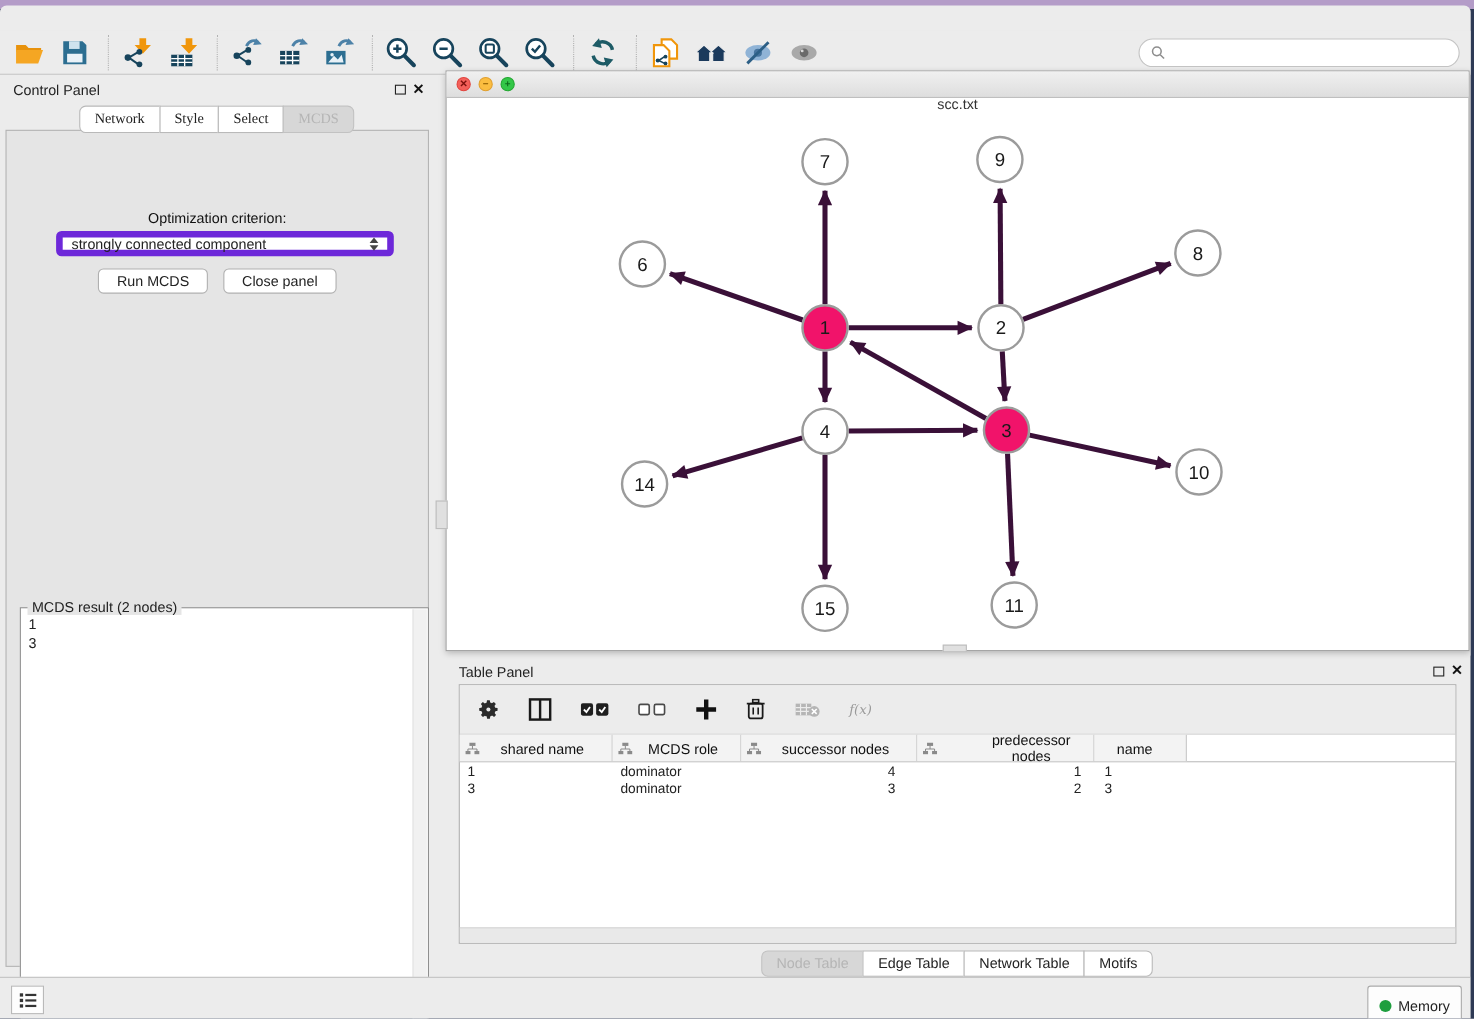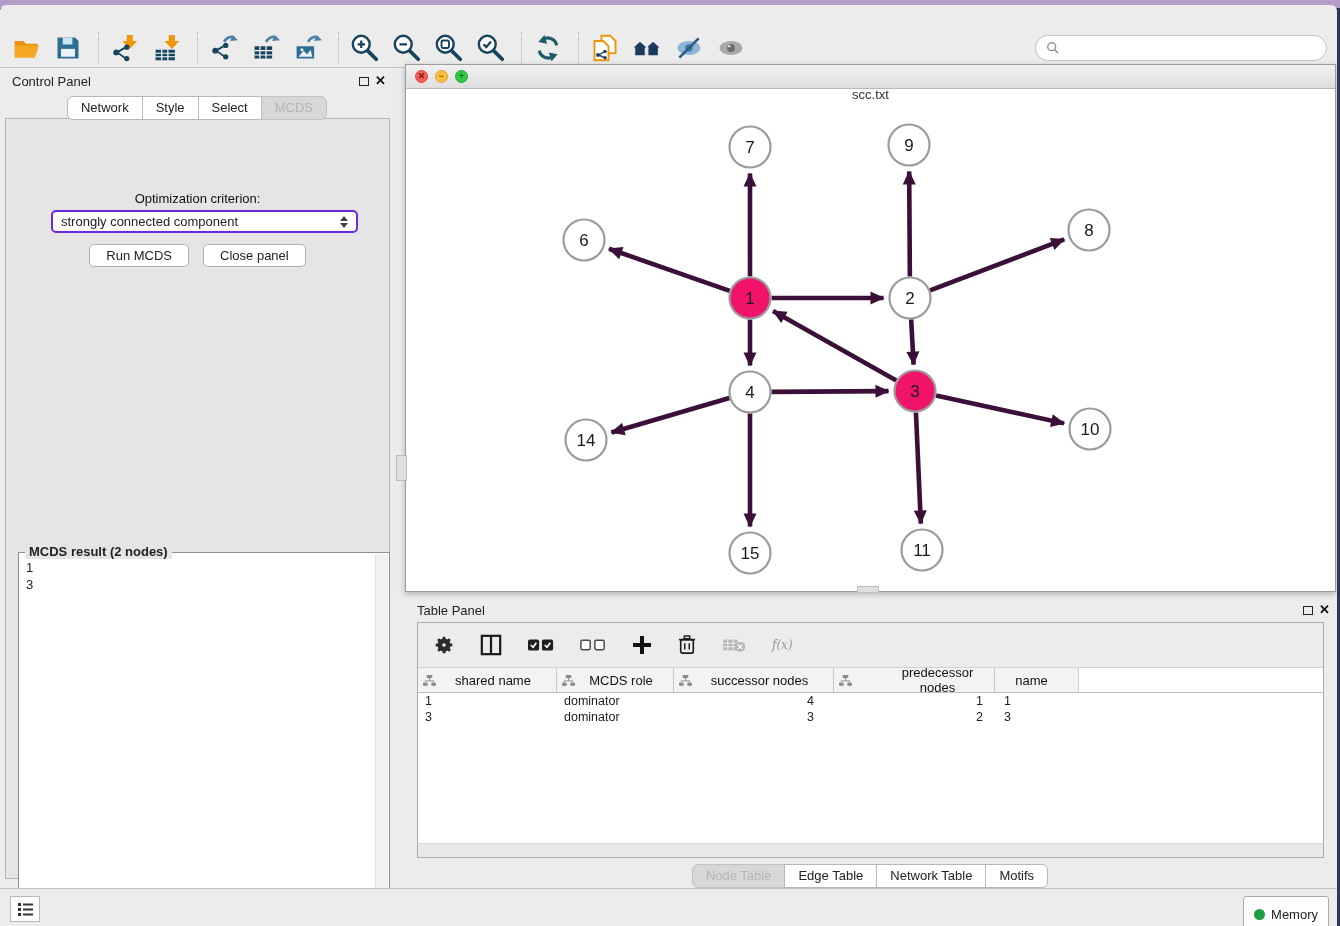--- a/index.html
+++ b/index.html
@@ -37,40 +37,40 @@
   .panel-head .ptitle { position:absolute; left:12px; top:7px; }
   .float-ic { position:absolute; width:10px; height:9px; border:1.5px solid #222; top:10px; }
   .close-ic { position:absolute; top:6px; font-weight:bold; font-size:13px; color:#111; }
   .cp-float { right:26px; } .cp-close { right:9px; }
 
   .tabrow { display:flex; justify-content:center; position:relative; z-index:2; }
   .tab { background:#fff; border:1px solid #b9b9b9; padding:3px 13px 4px; margin-left:-1px; cursor:default; }
   .tab:first-child { border-radius:6px 0 0 6px; }
   .tab:last-child { border-radius:0 6px 6px 0; }
   .tab.sel { background:#d7d7d7; color:#b5b5b5; border-color:#c2c2c2; }
-  .cp-tabs { position:absolute; left:0; right:0; top:29px; }
+  .cp-tabs { position:absolute; left:0; right:0; top:29px;font-family:Liberation Serif, serif; }
 
   .cp-box { position:absolute; left:5px; top:51px; width:385px; height:761px;
             background:#e5e5e5; border:1px solid #b4b4b4; }
   .opt-label { position:absolute; left:0; right:0; top:72px; text-align:center; color:#111; }
   .criterion { position:absolute; left:45px; top:91px; width:307px; height:23px; background:#fff;
-               border:2px solid #6d28d9; border-radius:5px; display:flex; align-items:center;
+               border:6px solid #6d28d9; border-radius:5px; display:flex; align-items:center;
                padding:0 8px; }
   .criterion .val { flex:1; }
   .chevrons { display:flex; flex-direction:column; gap:2px; align-items:center; }
   .chevrons i { width:0; height:0; border-left:4px solid transparent; border-right:4px solid transparent; display:block; }
   .chev-up { border-bottom:5px solid #444; }
   .chev-dn { border-top:5px solid #444; }
   .btnrow { position:absolute; left:0; right:0; top:125px; display:flex; justify-content:center; gap:14px; }
   .btn { background:#fff; border:1px solid #b0b0b0; border-radius:5px; height:23px; padding:0 16px;
          font-size:13px; display:flex; align-items:center; }
 
   .result-box { position:absolute; left:12px; top:433px; width:372px; height:376px;
                 background:#fff; border:1px solid #8f8f8f; }
-  .result-legend { position:absolute; top:-9px; left:6px; background:#e5e5e5; padding:0 4px;font-weight:bold; }
+  .result-legend { position:absolute; top:-9px; left:6px; background:#e5e5e5; padding:0 4px; }
   .result-lines { position:absolute; left:7px; top:6px; line-height:17px; }
   .result-scroll { position:absolute; right:1px; top:1px; bottom:1px; width:13px; background:#f1f1f1; border-left:1px solid #e2e2e2; }
 
   
   .netwin { position:absolute; left:405px; top:59px; width:931px; height:528px;
             background:#fff; border:1px solid #9c9c9c; box-shadow:0 2px 6px rgba(0,0,0,.25); }
   .netwin-head { position:relative; height:24px; background:linear-gradient(#f0f0f0,#dedede);
                  border-bottom:1px solid #b9b9b9; }
   .netwin-head .title { position:absolute; left:0; right:0; top:4px; text-align:center; color:#333;margin-top:18px; }
   .lights { position:absolute; left:9px; top:5px; display:flex; gap:7px; }

